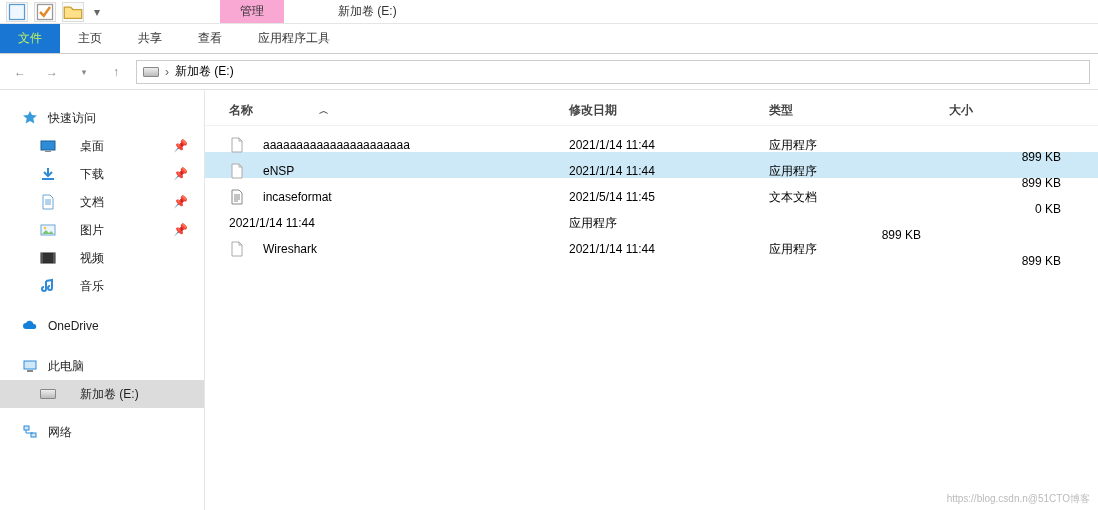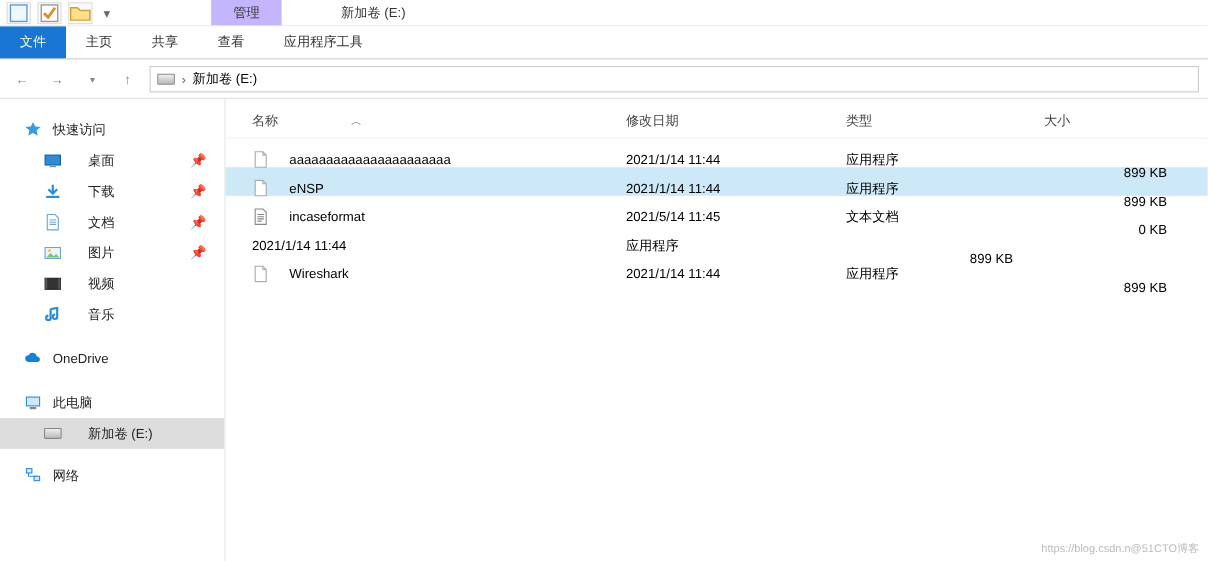--- a/index.html
+++ b/index.html
@@ -1,45 +1,45 @@
 <!DOCTYPE html>
 <html><head>
   <meta charset="utf-8">
   <style>
     * { margin: 0; padding: 0; box-sizing: border-box; font-family: "Microsoft YaHei", "Segoe UI", sans-serif; font-size: 12px; }
     body { background: #fff; width: 1098px; height: 510px; overflow: hidden; color: #000; }
     
     .titlebar { height: 24px; display: flex; align-items: center; background: #fff; border-bottom: 1px solid #e5e5e5; }
     .qat { display: flex; gap: 6px; align-items: center; padding-left: 6px; }
     .qat-btn { width: 22px; height: 20px; display: flex; align-items: center; justify-content: center; border: 1px solid #dcdcdc; background: #fafafa; }
-    .title-tab { margin-left: 88px; background: #c4b5fd; padding: 3px 20px; color: #333; }
+    .title-tab { margin-left: 116px; background: #f9a8d4; padding: 3px 20px; color: #333; }
     .title-text { margin-left: 40px; color: #333; padding: 3px 14px; }
     
     .ribbon { height: 30px; display: flex; align-items: stretch; background: #fff; border-bottom: 1px solid #ccc; }
     .ribbon-tab { padding: 0 18px; display: flex; align-items: center; color: #333; cursor: default; }
-    .ribbon-tab.file { background: #1976d2; color: #fef9c3; }
+    .ribbon-tab.file { background: #1976d2; color: #bef264; }
     .ribbon-tab.tool { position: relative; }
     
     .navbar { height: 36px; display: flex; align-items: center; border-bottom: 1px solid #e0e0e0; padding: 0 8px; gap: 8px; }
     .nav-arrow { width: 24px; height: 24px; display: flex; align-items: center; justify-content: center; color: #888; }
     .breadcrumb { flex: 1; border: 1px solid #ccc; height: 24px; display: flex; align-items: center; padding: 0 6px; gap: 6px; }
     .drive-icon { width: 16px; height: 10px; background: linear-gradient(#eee,#bbb); border: 1px solid #888; border-radius: 1px; }
     .bc-sep { color: #666; }
     
     .body { display: flex; height: calc(510px - 24px - 30px - 36px); }
     .sidebar { width: 205px; border-right: 1px solid #e6e6e6; padding-top: 14px; overflow: hidden; }
     .nav-item { display: flex; align-items: center; height: 28px; padding-left: 22px; gap: 10px; color: #222; }
     .nav-item.indent { padding-left: 40px; gap: 24px; }
     .nav-item.sel { background: #dcdcdc; }
     .pin { margin-left: auto; margin-right: 16px; color: #888; }
     .ico { width: 16px; height: 16px; display: inline-flex; align-items: center; justify-content: center; }
     .ico svg { width: 16px; height: 16px; display: block; }
     
     .filepane { flex: 1; padding: 6px 0 0 0; }
-    .cols { display: grid; grid-template-columns: 340px 200px 180px 140px; padding: 6px 0 6px 24px; color: #444; border-bottom: 1px solid #f1f1f1; }
+    .cols { display: grid; grid-template-columns: 340px 200px 180px 140px; padding: 6px 0 6px 24px; color: #444; border-bottom: 1px solid #f1f1f1; font-weight: bold; }
     .cols .col { display: flex; align-items: center; gap: 6px; }
     .sort-caret { font-size: 10px; color: #555; margin-left: 60px; }
     .rows { }
     .row { display: grid; grid-template-columns: 340px 200px 180px 140px; padding: 0 0 0 24px; height: 26px; align-items: center; }
     .row.sel { background: #cde8f6; }
     .row .size { text-align: right; padding-right: 28px; margin-top: 24px; }
     .fname { display: flex; align-items: center; gap: 18px; }
     .file-icon { width: 16px; height: 16px; }
     .watermark { position: absolute; right: 8px; bottom: 4px; color: #bbb; font-size: 10px; }
   </style>

